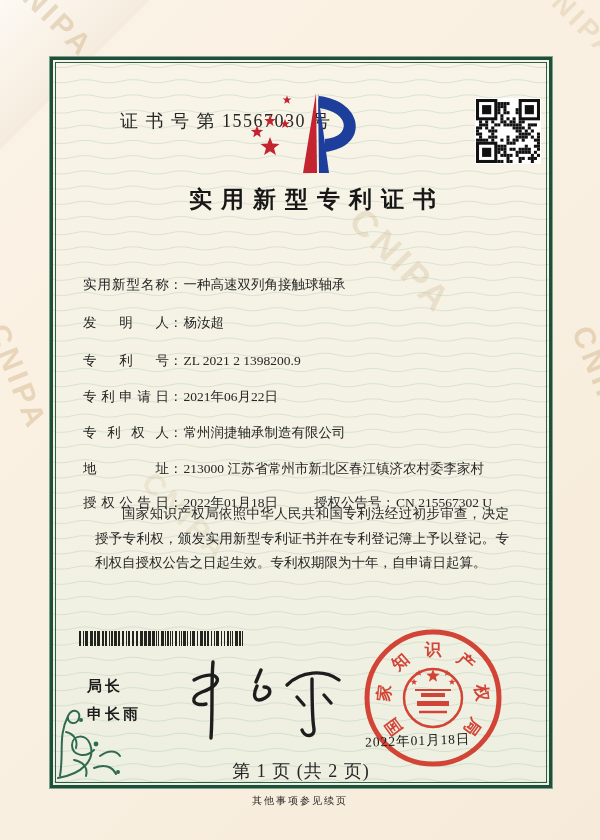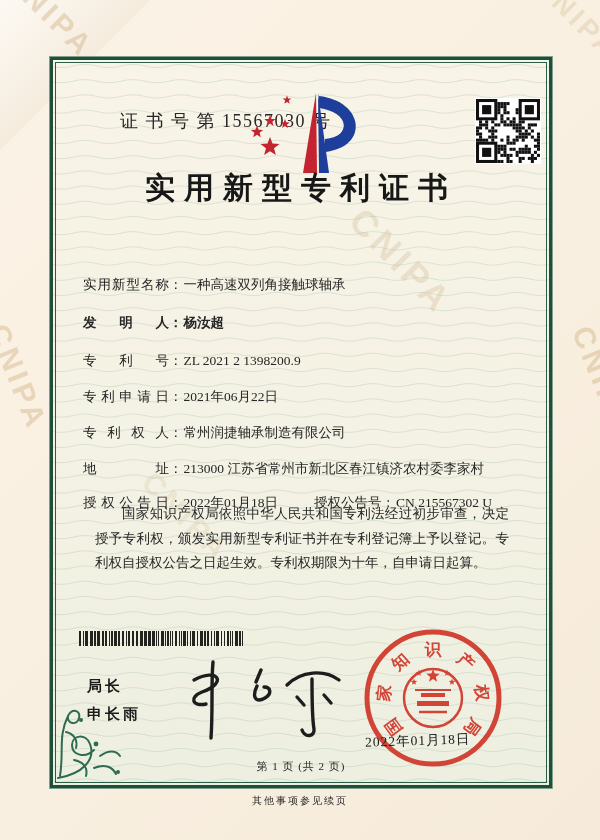--- a/index.html
+++ b/index.html
@@ -12,38 +12,38 @@
   .wm{position:absolute;font-family:"Liberation Sans",sans-serif;font-weight:700;
       color:rgba(205,172,126,.40);letter-spacing:4px;pointer-events:none;user-select:none;}
   .frame{position:absolute;left:50px;top:57px;width:496px;height:725px;
          border:3px solid #1e4f3a;box-shadow:0 0 0 1px #7da18c;
          background:linear-gradient(180deg,#f8f4e7 0%,#f4f2e4 55%,#edefe0 100%);}
   .frame::before{content:"";position:absolute;inset:2px;border:1px solid #2a5c46;pointer-events:none;z-index:5;}
   .waves{position:absolute;inset:0;z-index:0;}
   .cert-no{position:absolute;left:26px;top:49px;font-size:18px;letter-spacing:1.5px;z-index:6;margin-left:41px;}
   .logo{position:absolute;left:193px;top:27px;width:138px;height:90px;z-index:6;}
   .qr{position:absolute;left:422px;top:38px;width:64px;height:64px;background:#fff;padding:1px;z-index:6;}
-  .title{position:absolute;left:0;top:108px;width:100%;margin:0;text-align:center;
-         font-size:30px;font-weight:700;letter-spacing:9px;color:#171717;z-index:6;}
+  .title{position:absolute;left:0;top:108px;width:100%;margin:16px;text-align:center;
+         font-size:23px;font-weight:700;letter-spacing:9px;color:#171717;z-index:6;}
   .fields{position:absolute;left:30px;top:0;width:440px;z-index:6;}
   .frow{position:absolute;left:0;font-size:13.5px;white-space:nowrap;}
   .flabel{display:inline-block;width:86px;text-align:justify;text-align-last:justify;margin-top:32px;}
   .fval{margin-left:1px;}
   .pair2{margin-left:36px;}
   .paras{position:absolute;left:26px;top:426px;width:446px;font-size:13.5px;line-height:24.6px;
          text-align:justify;z-index:6;}
   .paras p{margin:16px;text-indent:2em;}
   .barcode{position:absolute;left:26px;top:571px;width:168px;height:15px;z-index:6;}
   .signer{position:absolute;left:34px;top:612px;font-family:"Liberation Sans",sans-serif;
           font-size:15px;font-weight:700;line-height:28px;letter-spacing:3px;color:#1c1c1c;z-index:6;}
   .signature{position:absolute;left:108px;top:590px;width:195px;height:95px;z-index:7;}
   .seal{position:absolute;left:306px;top:564px;width:148px;height:148px;z-index:6;opacity:.93;}
   .seal-date{position:absolute;left:312px;top:672px;font-size:13.5px;letter-spacing:1px;color:#141414;
              transform:rotate(-2deg);z-index:8;white-space:nowrap;}
-  .pageinfo{position:absolute;left:0;top:699px;width:100%;text-align:center;font-size:11px;
+  .pageinfo{position:absolute;left:0;top:699px;width:100%;text-align:center;font-size:18px;
             letter-spacing:1px;z-index:6;}
   .note{position:absolute;left:0;top:794px;width:100%;text-align:center;font-size:10px;
         letter-spacing:2px;color:#2a2a2a;}
   .flourish{position:absolute;width:88px;height:84px;z-index:4;}
   .fl-left{left:1px;top:638px;}
   .fl-right{left:406px;top:638px;transform:scaleX(-1);}
 </style>
 </head>
 <body>
 
@@ -289,21 +289,21 @@
         <rect x="42" y="60" width="3" height="3" fill="#111"></rect>
         <rect x="54" y="60" width="3" height="3" fill="#111"></rect>
       </svg>
 
     <h1 class="title">实用新型专利证书</h1>
 
     <div class="fields">
       <div class="frow" style="top:184px;">
         <span class="flabel">实用新型名称</span><span>：</span><span class="fval">一种高速双列角接触球轴承</span>
       </div>
-      <div class="frow" style="top:222px;font-weight:bold;">
+      <div class="frow" style="top:222px;">
         <span class="flabel">发明人</span><span>：</span><span class="fval">杨汝超</span>
       </div>
       <div class="frow" style="top:260px;">
         <span class="flabel">专利号</span><span>：</span><span class="fval">ZL 2021 2 1398200.9</span>
       </div>
       <div class="frow" style="top:296px;">
         <span class="flabel">专利申请日</span><span>：</span><span class="fval">2021年06月22日</span>
       </div>
       <div class="frow" style="top:332px;">
         <span class="flabel">专利权人</span><span>：</span><span class="fval">常州润捷轴承制造有限公司</span>

